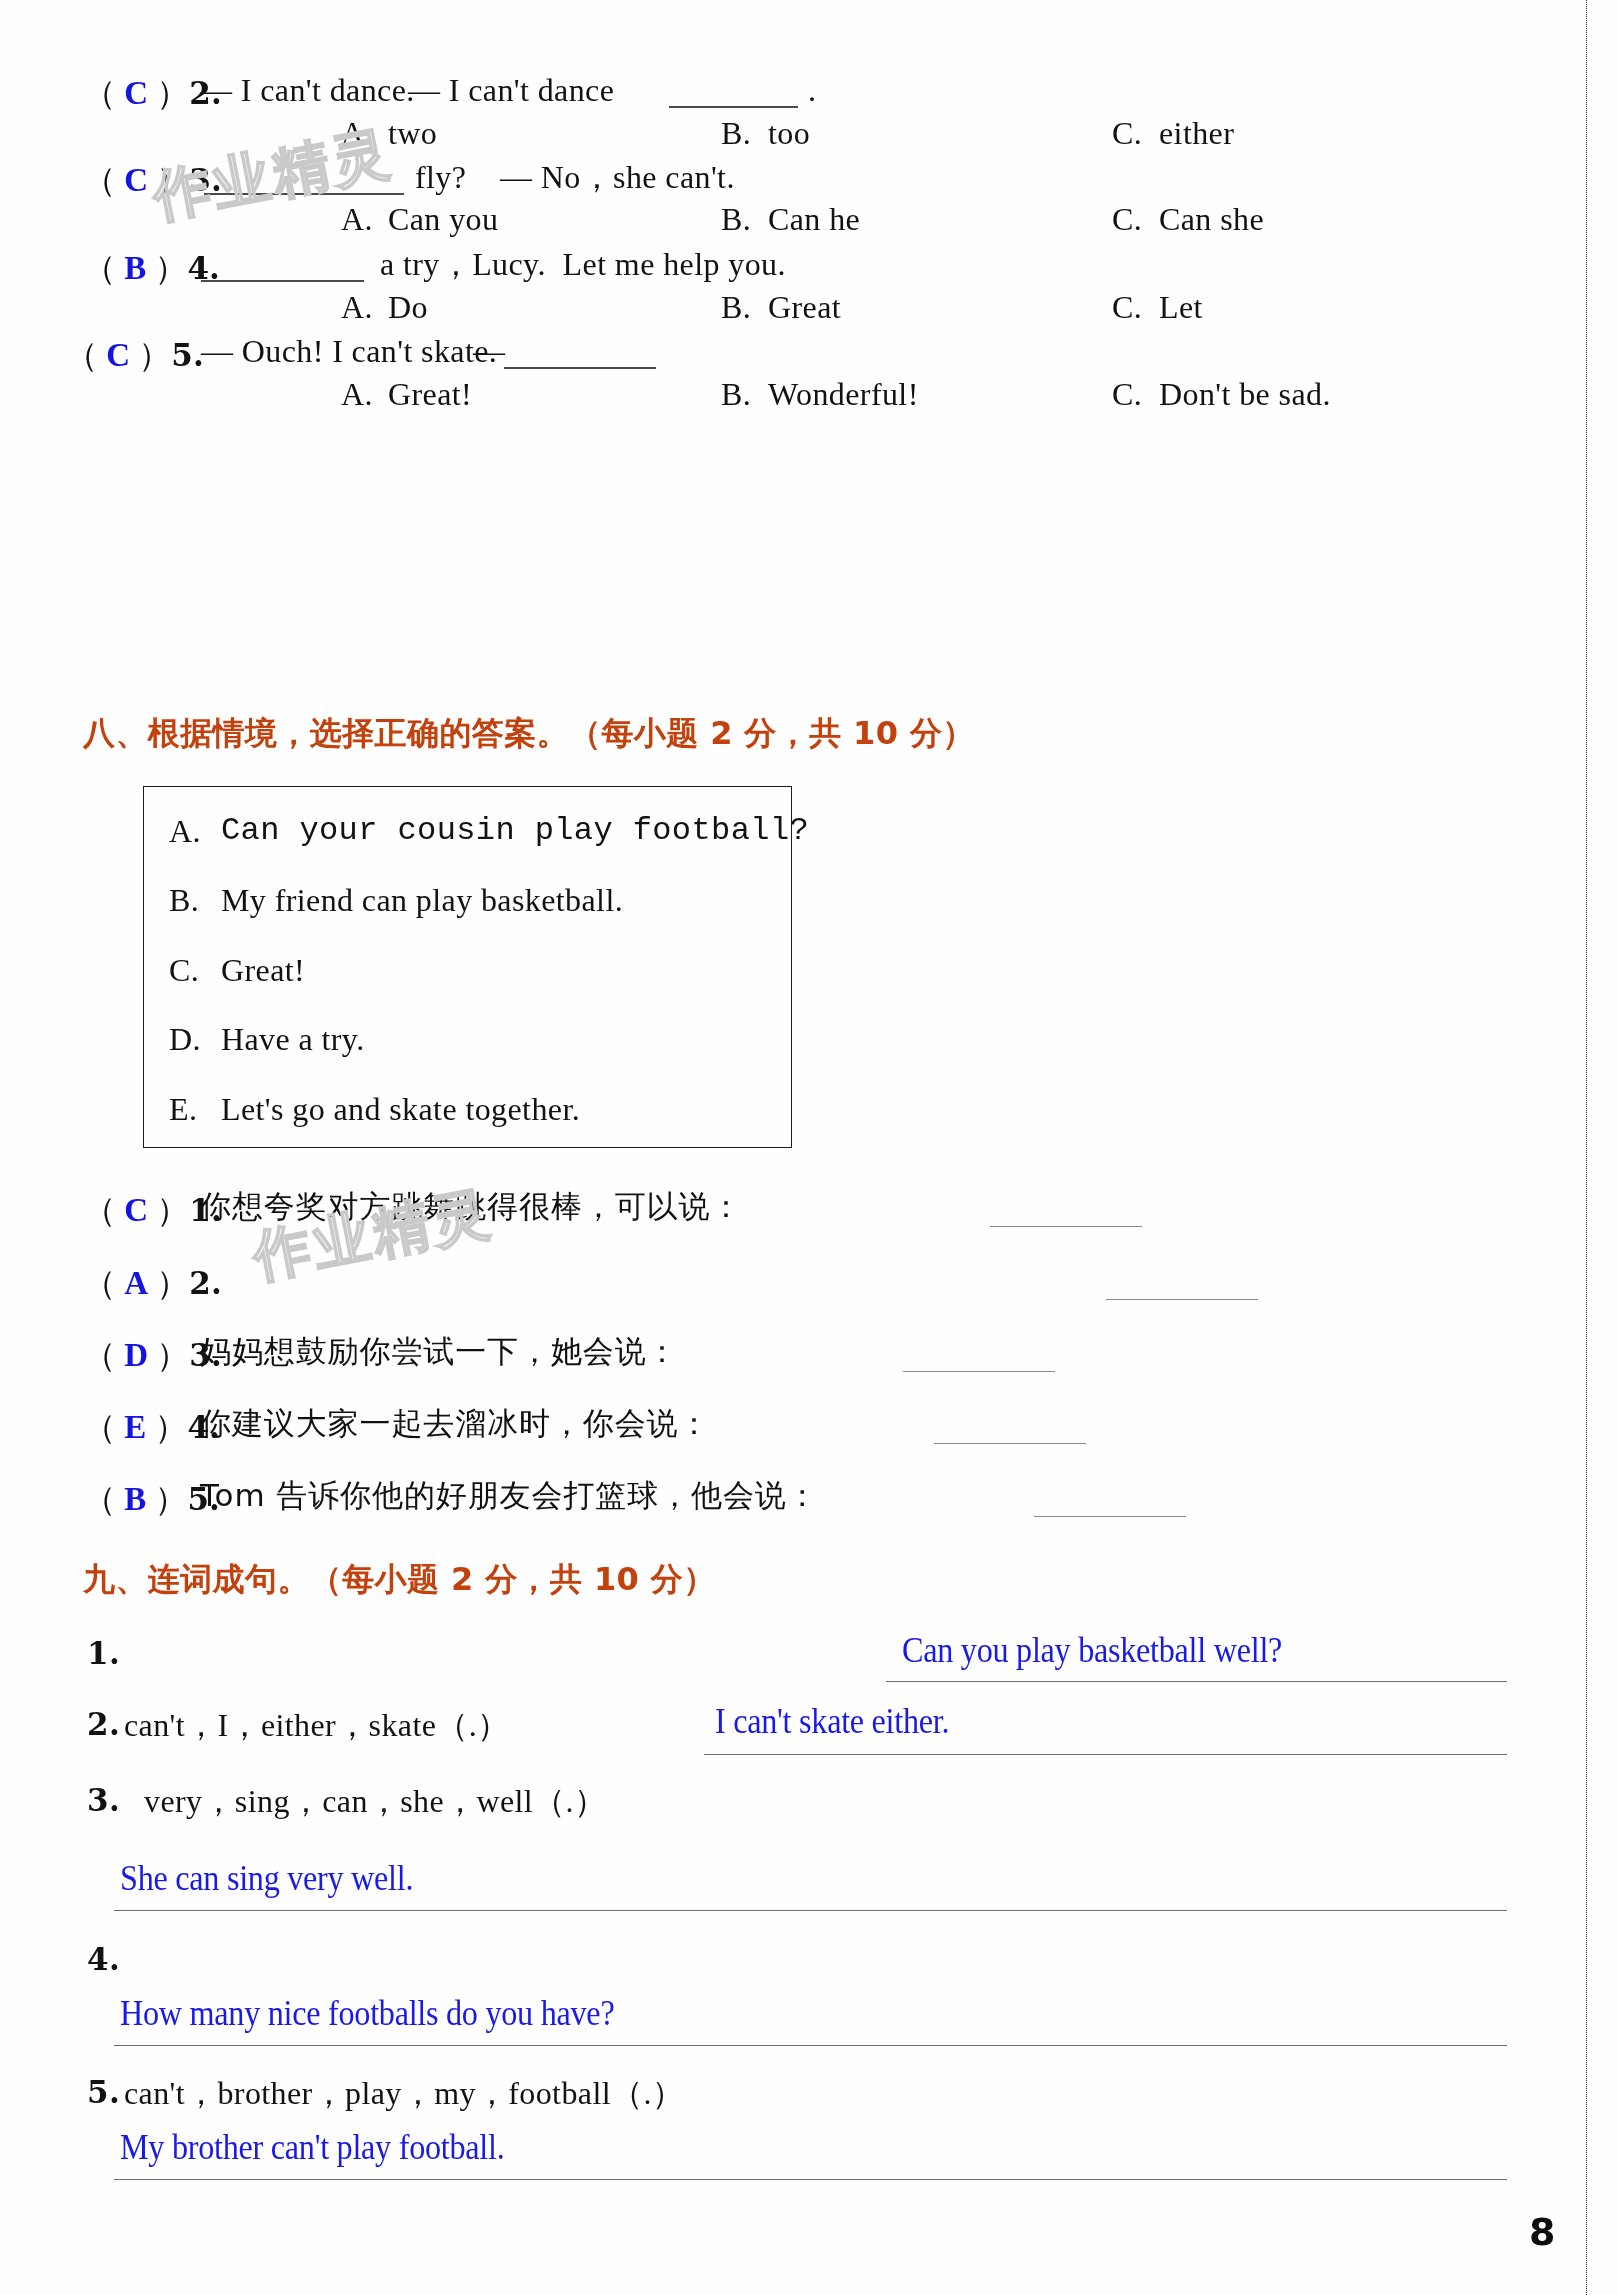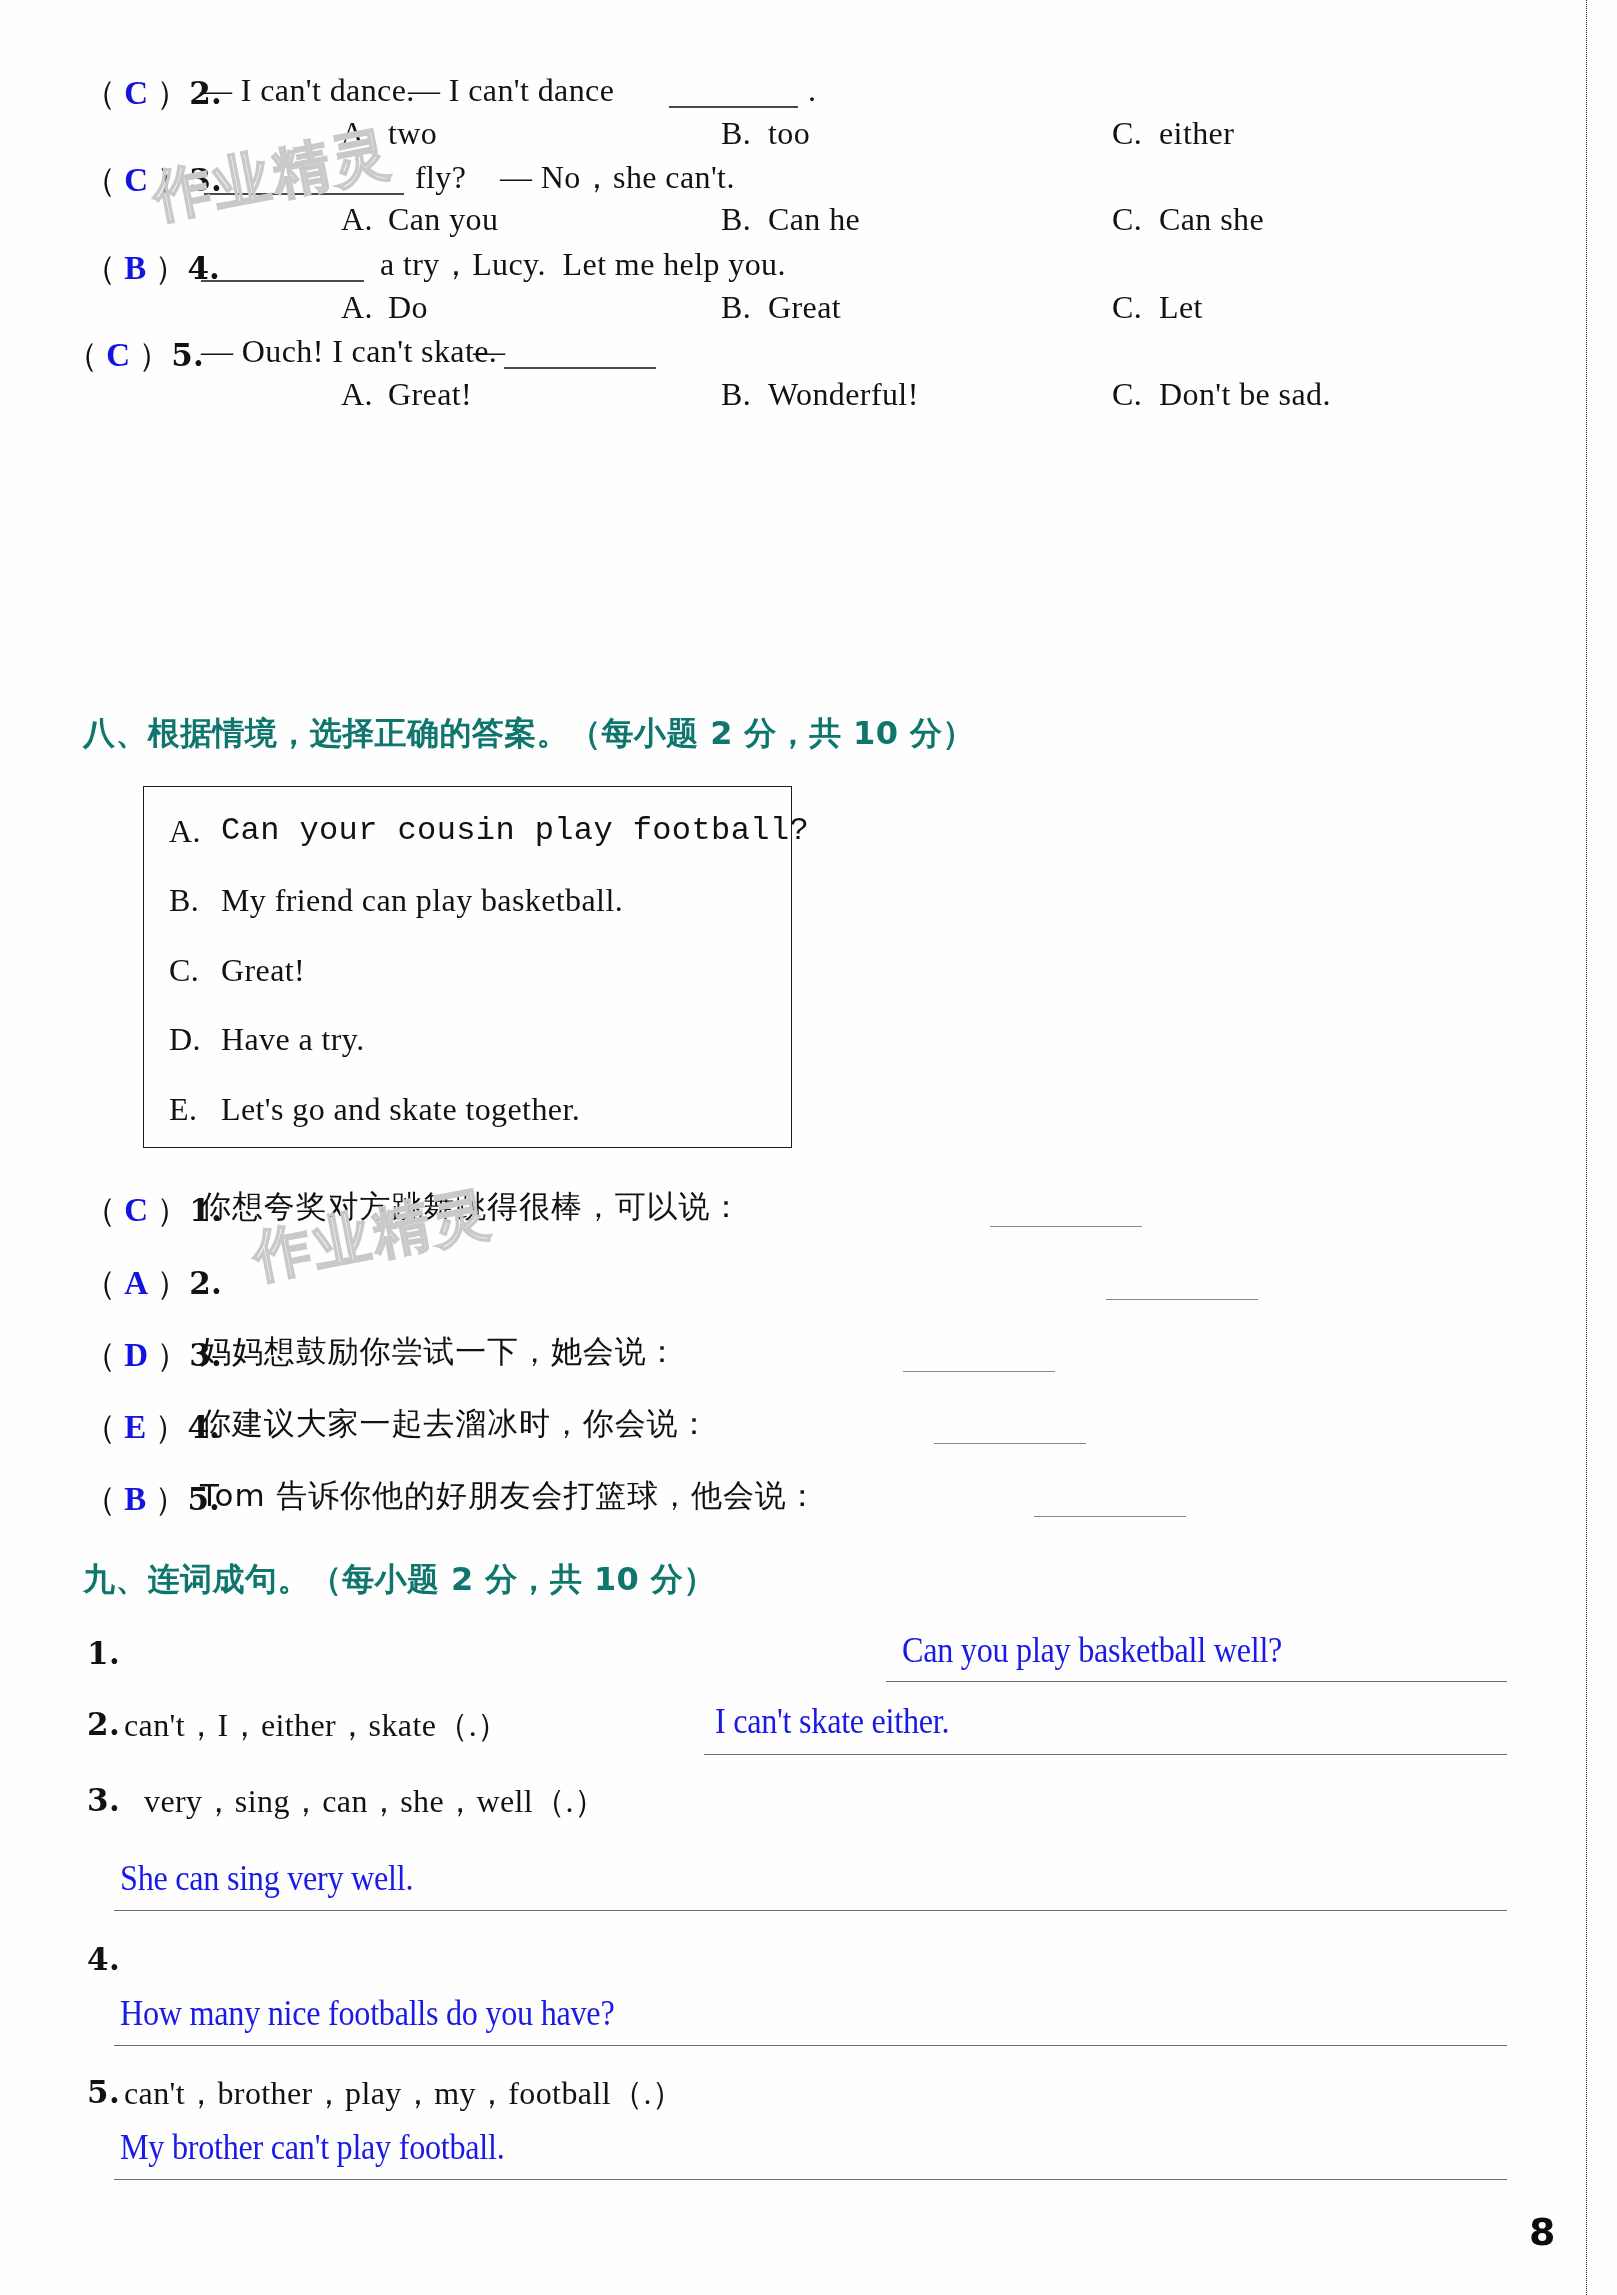--- a/index.html
+++ b/index.html
@@ -49,21 +49,21 @@
     color: #111;
     letter-spacing: 0.9px;
   }
 
   
   .heading {
     font-family: "DejaVu Sans", "Liberation Sans", sans-serif;
     font-weight: 700;
     font-size: 32px;
     letter-spacing: 0.4px;
-    color: #0f766e;
+    color: #c2410c;
   }
 
   
   .bracket {
     position: absolute;
     font-family: "Liberation Serif", "DejaVu Serif", serif;
     font-size: 33px;
     color: #121212;
     white-space: pre;
   }

